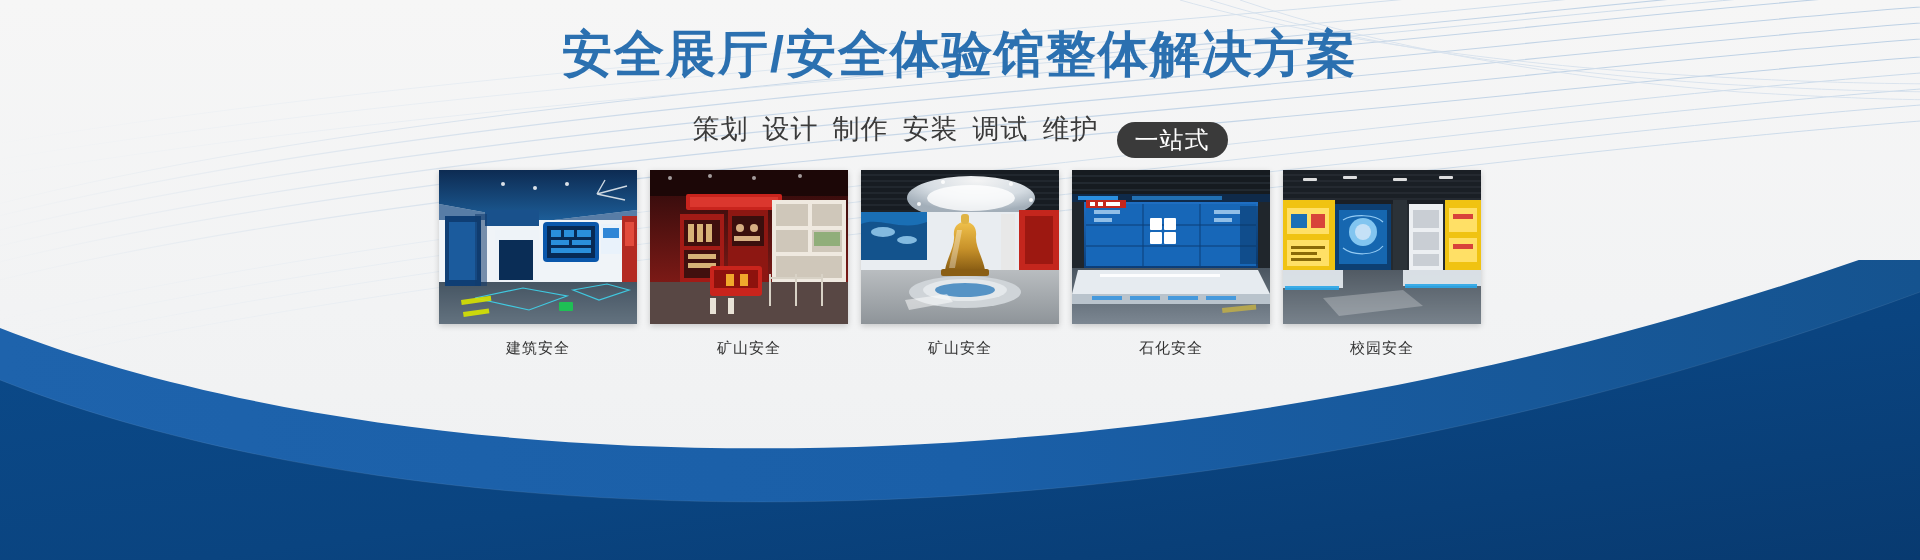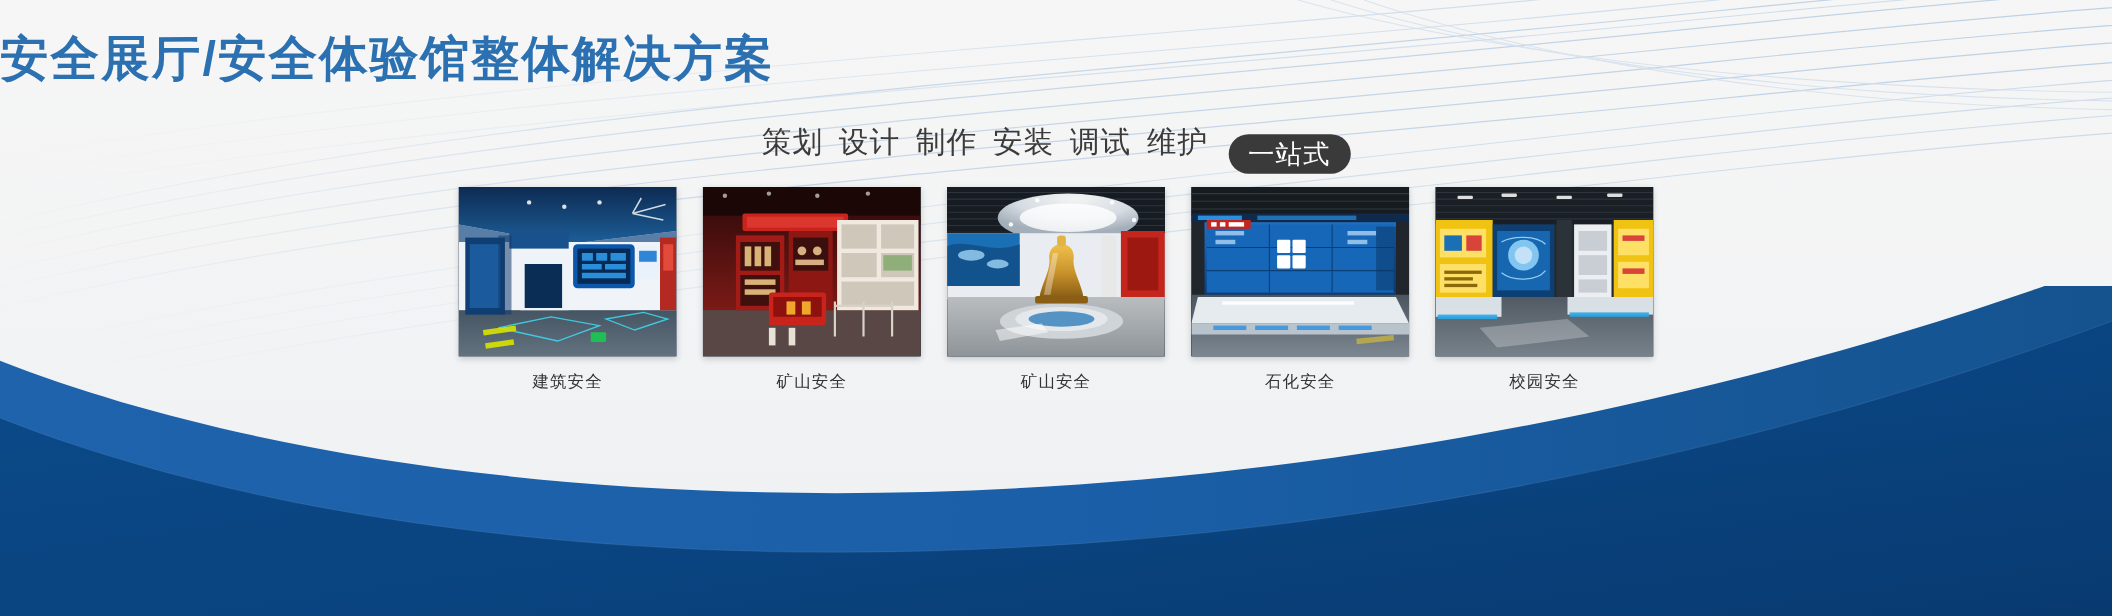--- a/index.html
+++ b/index.html
@@ -38,21 +38,22 @@
     height: 300px;
     pointer-events: none;
   }
 
   
   .title {
     position: absolute;
     top: 24px;
     left: 0;
     width: 100%;
-    font-size: 44px;
+    text-align: center;
+    font-size: 50px;
     line-height: 60px;
     font-weight: 700;
     letter-spacing: 2px;
     color: #2b70b0;
     font-family: "Liberation Sans", "DejaVu Sans", sans-serif;
     white-space: nowrap;
   }
 
   
   .subtitle-row {
@@ -91,21 +92,21 @@
 
   
   .gallery {
     position: absolute;
     top: 170px;
     left: 0;
     width: 100%;
     display: flex;
     justify-content: center;
     align-items: center;
-    gap: 24px;
+    gap: 13px;
   }
   .card {
     width: 198px;
     display: flex;
     flex-direction: column;
     align-items: center;
   }
   .thumb {
     position: relative;
     width: 198px;

